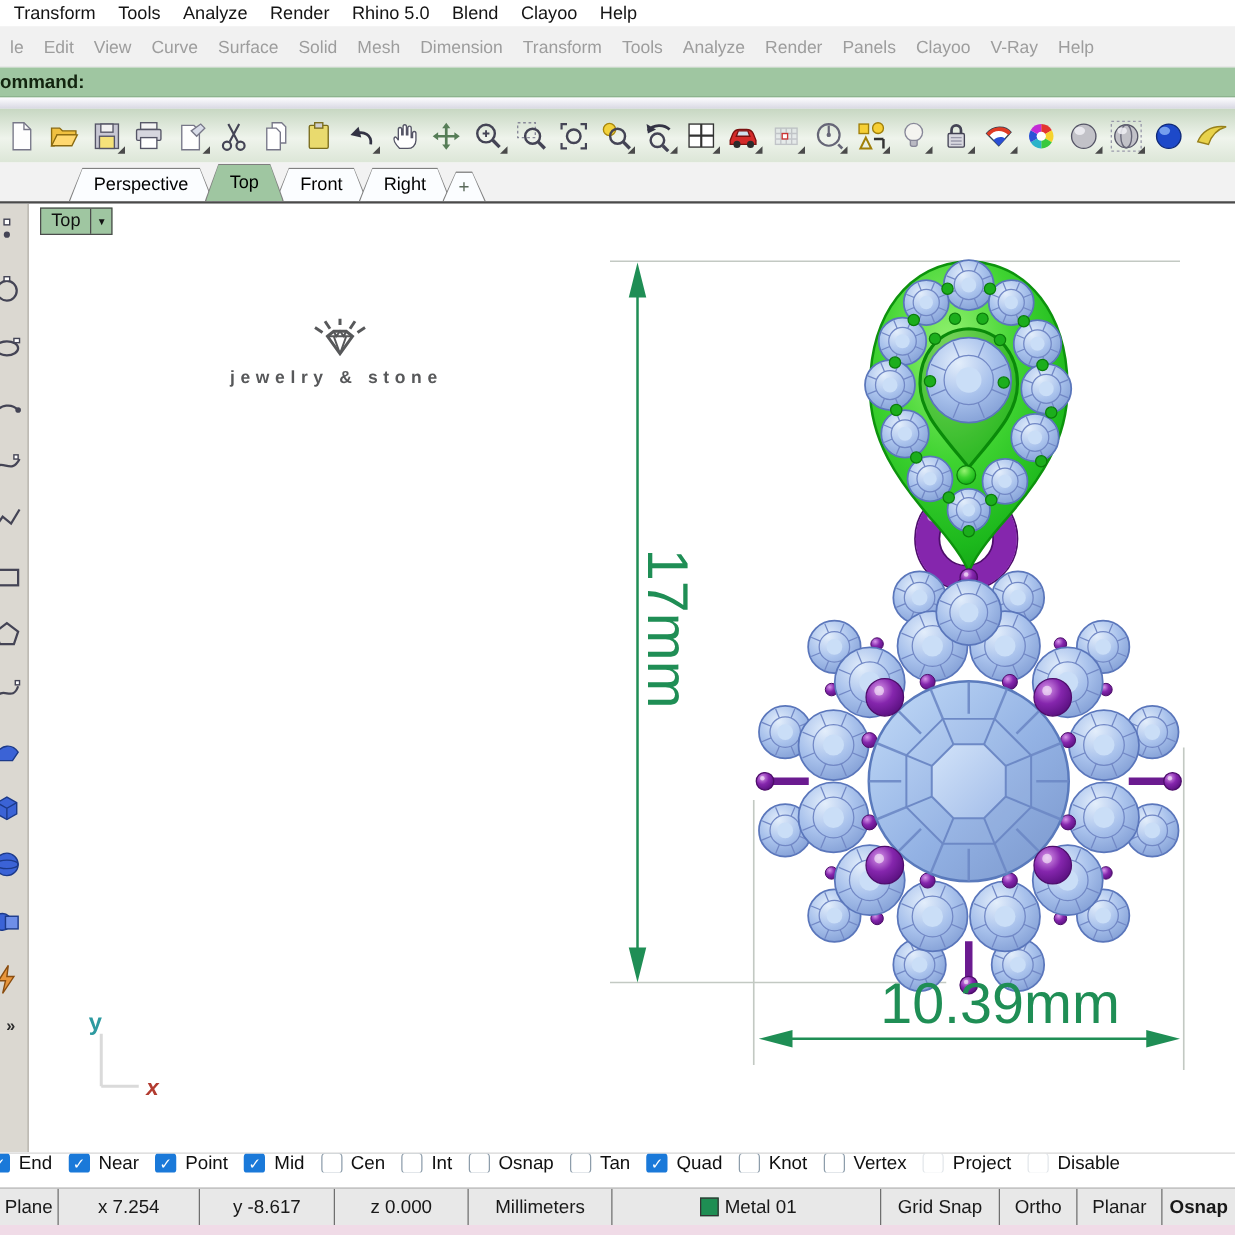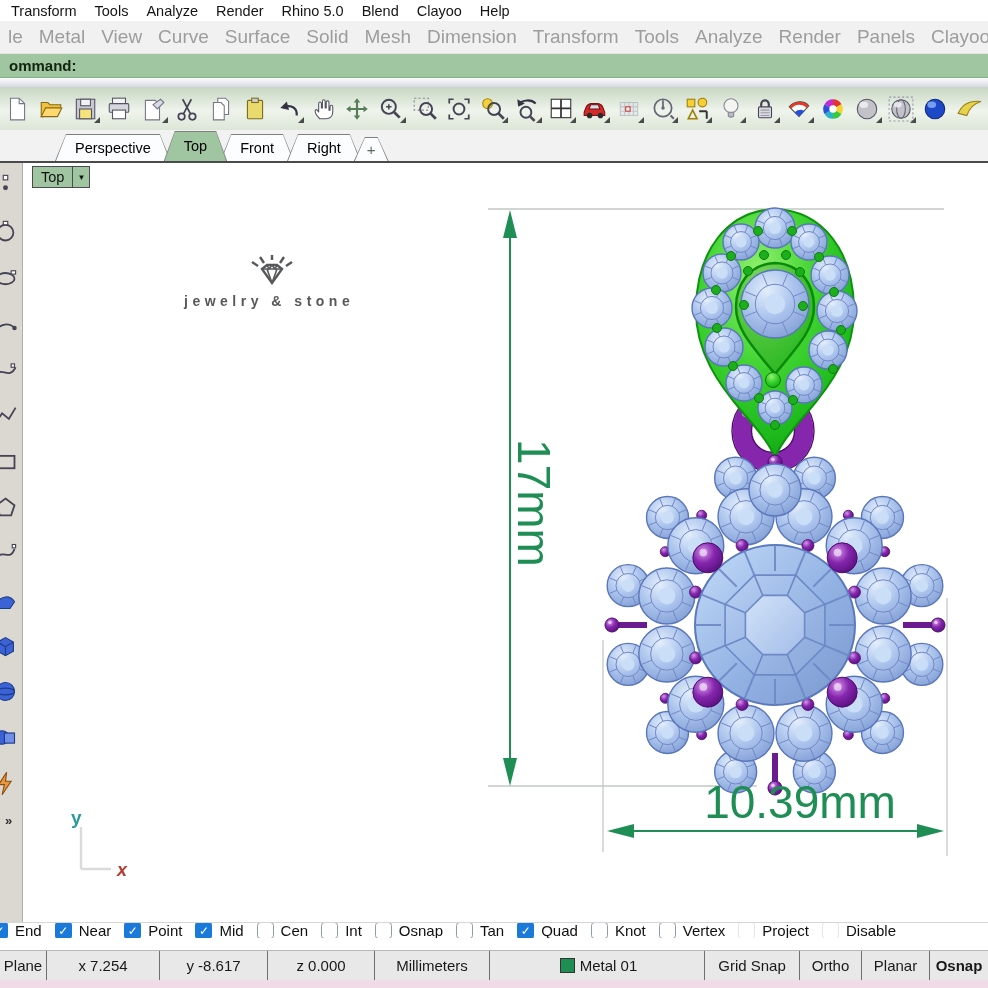--- a/index.html
+++ b/index.html
@@ -6,26 +6,26 @@
   *{box-sizing:border-box;}
   #app{position:relative;width:988px;height:988px;background:#fff;overflow:hidden;
        font-family:"Liberation Sans",sans-serif;-webkit-font-smoothing:antialiased;}
   .row{position:absolute;left:0;right:0;overflow:hidden;}
 
   
   #menu1{top:0;height:21px;background:#ffffff;display:flex;align-items:center;
          font-size:14.5px;color:#141414;padding-left:2px;}
   .m1{padding:0 9px;white-space:nowrap;cursor:default;}
   #menu2{top:21px;height:33px;background:#f1f1f1;display:flex;align-items:center;
-         font-size:19px;color:#9d9d9d;border-bottom:1px solid #e3e3e3;}
+         font-size:14px;color:#9d9d9d;border-bottom:1px solid #e3e3e3;}
   .m2{padding:0 8px;white-space:nowrap;}
 
   
   #cmd{top:54px;height:24px;background:#9fc6a1;display:flex;align-items:center;
-       font-weight:bold;font-size:15px;color:#13240f;padding-left:9px;
+       font-weight:bold;font-size:15px;color:#13240f;padding-left:0;
        border-bottom:1px solid #86ad88;}
   #strip{top:78px;height:9px;background:linear-gradient(#fdfdff,#d8d8e3);}
 
   
   #toolbar{top:87px;height:43px;display:flex;align-items:center;
            background:linear-gradient(#c7d7c2,#eff4ec 55%,#dce6d7);}
   .tbtn{width:31px;height:31px;min-width:31px;position:relative;display:flex;
         align-items:center;justify-content:center;margin:0 1.5px;}
   .tbtn svg{width:26px;height:26px;}
   .tbtn.fly::after{content:"";position:absolute;right:1px;bottom:1px;
@@ -97,21 +97,21 @@
       <span class="m1">Tools</span>
       <span class="m1">Analyze</span>
       <span class="m1">Render</span>
       <span class="m1">Rhino 5.0</span>
       <span class="m1">Blend</span>
       <span class="m1">Clayoo</span>
       <span class="m1">Help</span>
     </div>
   <div class="row" id="menu2">
       <span class="m2">le</span>
-      <span class="m2">Metal</span>
+      <span class="m2">Edit</span>
       <span class="m2">View</span>
       <span class="m2">Curve</span>
       <span class="m2">Surface</span>
       <span class="m2">Solid</span>
       <span class="m2">Mesh</span>
       <span class="m2">Dimension</span>
       <span class="m2">Transform</span>
       <span class="m2">Tools</span>
       <span class="m2">Analyze</span>
       <span class="m2">Render</span>

